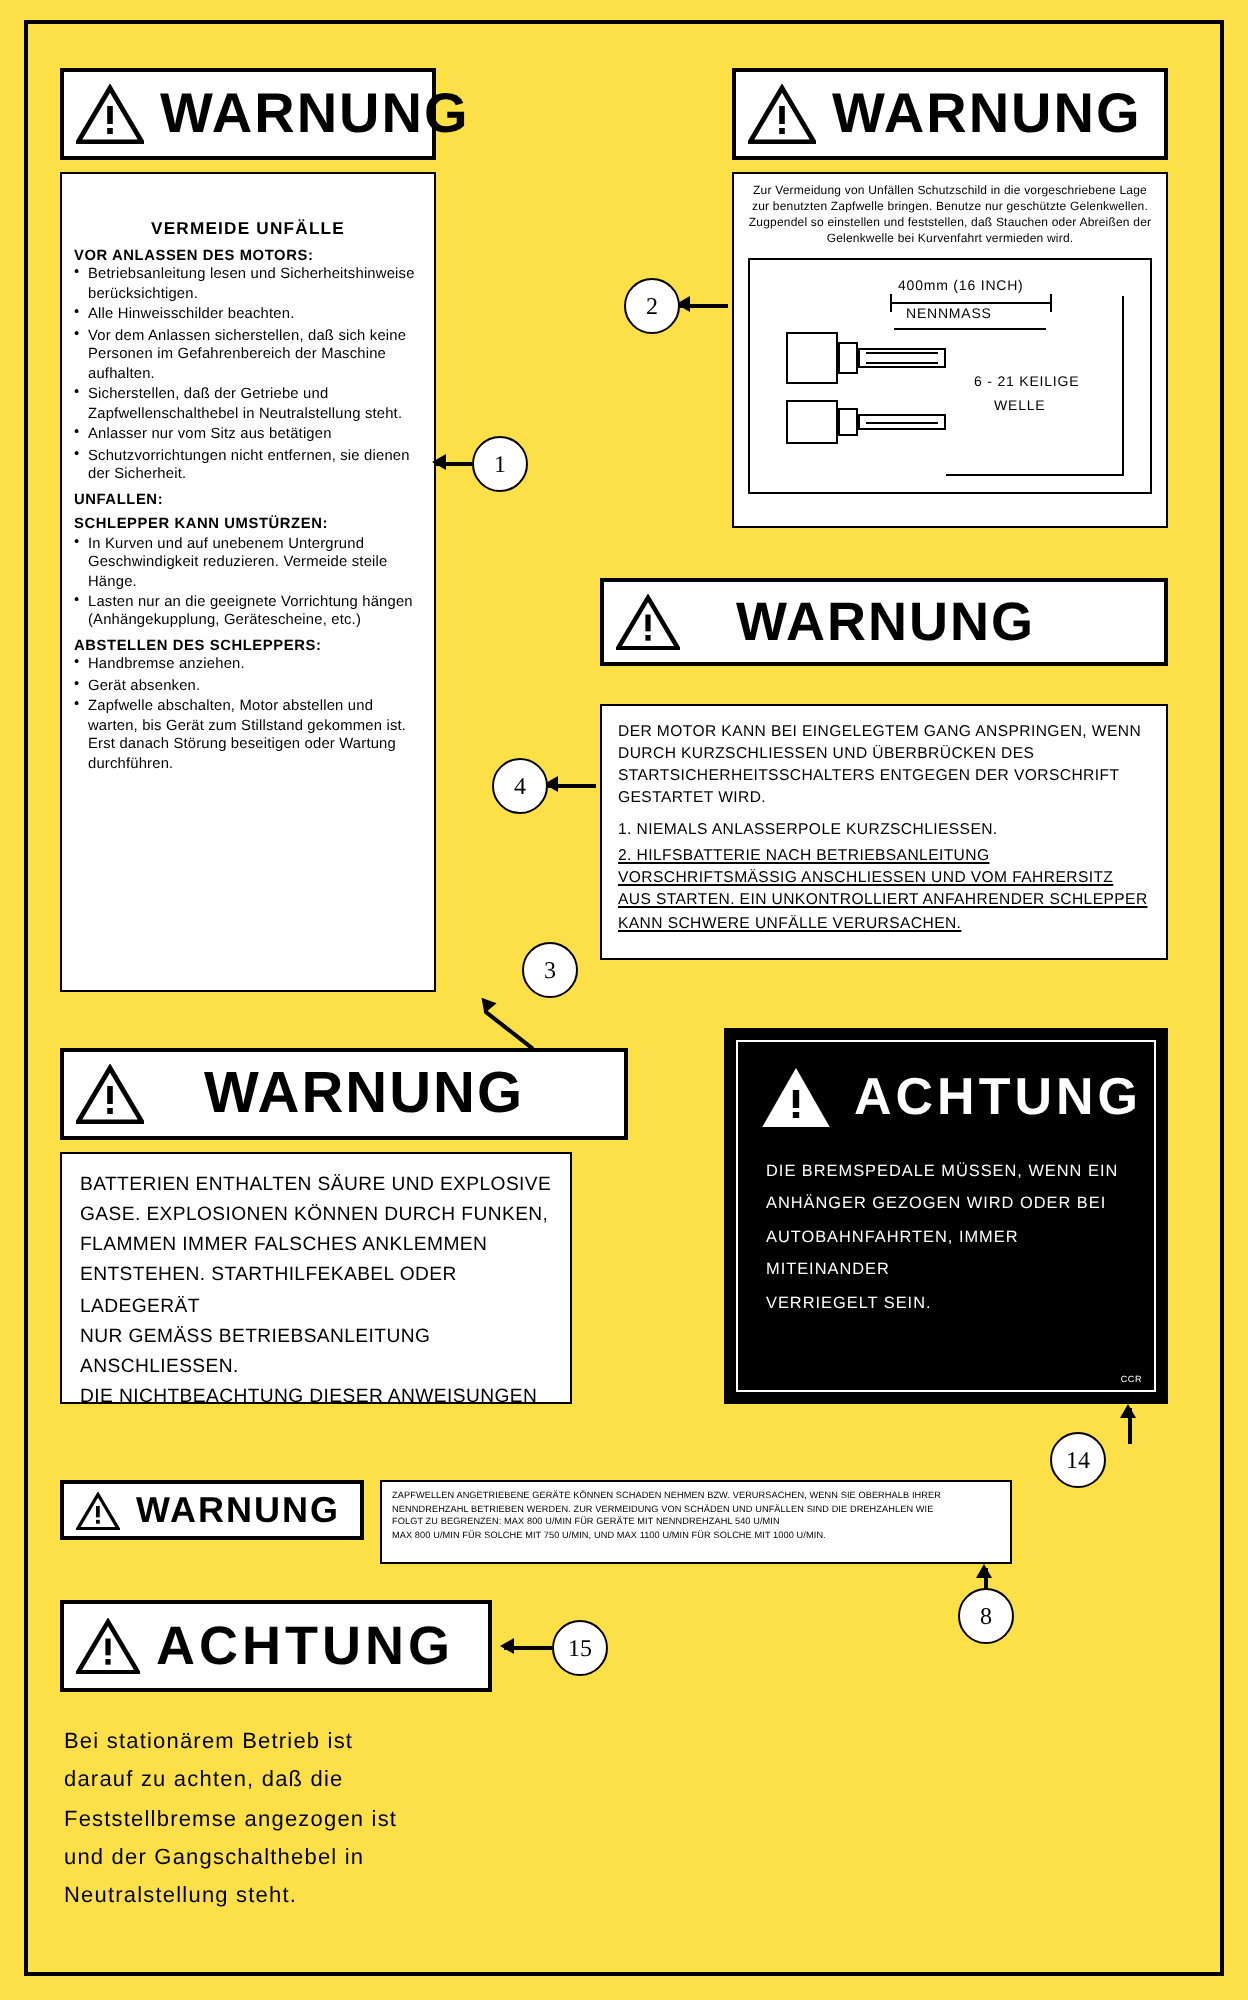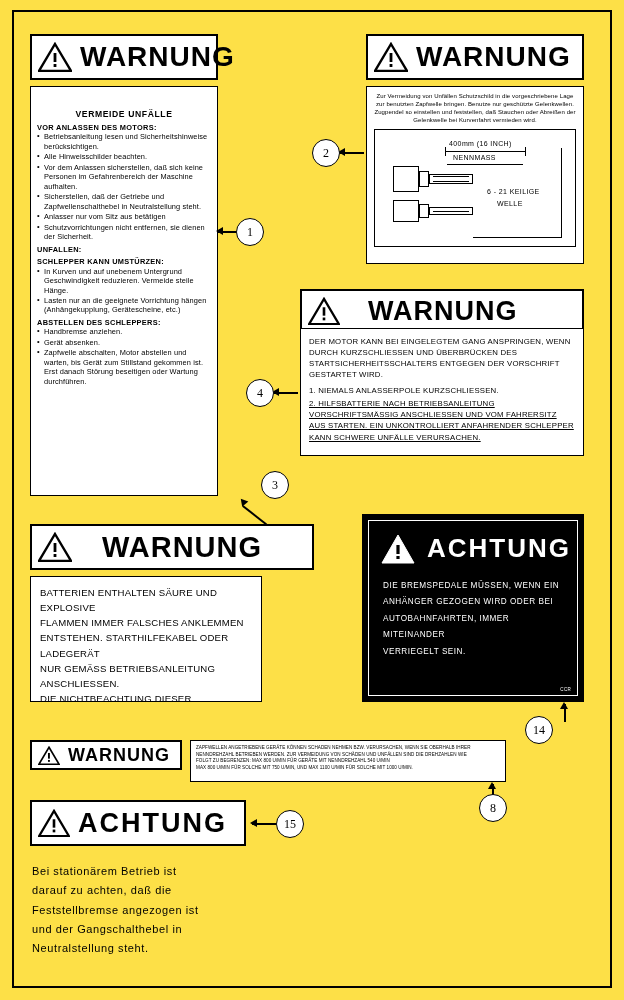--- a/index.html
+++ b/index.html
@@ -302,21 +302,21 @@
     <span class="tri">
       <svg width="32" height="28" viewBox="0 0 34 30">
         <polygon points="17,2 33,29 1,29" fill="none" stroke="#000" stroke-width="2.4"></polygon>
         <rect x="15.6" y="11" width="2.8" height="9" fill="#000"></rect>
         <rect x="15.6" y="22" width="2.8" height="3" fill="#000"></rect>
       </svg>
     </span>
     <span class="word" style="font-size:27px; margin-left:20px;">WARNUNG</span>
   </div>
 
-  <div class="body-box" style="left:300px; top:328px; width:284px; height:128px; padding:7px 8px;">
+  <div class="body-box" style="left:300px; top:352px; width:284px; height:128px; padding:7px 8px;">
     <div style="font-size:7.8px; line-height:1.42; letter-spacing:0.2px;">DER MOTOR KANN BEI EINGELEGTEM GANG ANSPRINGEN, WENN DURCH KURZSCHLIESSEN UND ÜBERBRÜCKEN DES STARTSICHERHEITSSCHALTERS ENTGEGEN DER VORSCHRIFT GESTARTET WIRD.</div>
     <div style="font-size:7.8px; line-height:1.42; letter-spacing:0.2px; margin-top:5px;">1. NIEMALS ANLASSERPOLE KURZSCHLIESSEN.</div>
     <div style="font-size:7.8px; line-height:1.42; letter-spacing:0.2px; margin-top:2px;text-decoration:underline;">2. HILFSBATTERIE NACH BETRIEBSANLEITUNG VORSCHRIFTSMÄSSIG ANSCHLIESSEN UND VOM FAHRERSITZ AUS STARTEN. EIN UNKONTROLLIERT ANFAHRENDER SCHLEPPER KANN SCHWERE UNFÄLLE VERURSACHEN.</div>
   </div>
 
   <div class="leader" style="left:274px; top:392px; width:24px;"></div>
   <div class="arrow left" style="left:272px; top:388px;"></div>
   <div class="bubble" style="left:246px; top:379px;">
     <span>4</span>
   </div>
@@ -325,23 +325,24 @@
     <span class="tri">
       <svg width="34" height="30" viewBox="0 0 34 30">
         <polygon points="17,2 33,29 1,29" fill="none" stroke="#000" stroke-width="2.4"></polygon>
         <rect x="15.6" y="11" width="2.8" height="9" fill="#000"></rect>
         <rect x="15.6" y="22" width="2.8" height="3" fill="#000"></rect>
       </svg>
     </span>
     <span class="word" style="font-size:29px; margin-left:22px;">WARNUNG</span>
   </div>
 
-  <div class="body-box" style="left:30px; top:576px; width:232px; height:126px; padding:8px 9px;">
+  <div class="body-box" style="left:30px; top:576px; width:256px; height:126px; padding:8px 9px;">
     <div style="font-size:9.6px; line-height:1.58; letter-spacing:0.2px;">
       <div>BATTERIEN ENTHALTEN SÄURE UND EXPLOSIVE</div>
+      <div>GASE. EXPLOSIONEN KÖNNEN DURCH FUNKEN,</div>
       <div>FLAMMEN IMMER FALSCHES ANKLEMMEN</div>
       <div>ENTSTEHEN. STARTHILFEKABEL ODER LADEGERÄT</div>
       <div>NUR GEMÄSS BETRIEBSANLEITUNG ANSCHLIESSEN.</div>
       <div>DIE NICHTBEACHTUNG DIESER ANWEISUNGEN</div>
       <div>KANN ZU FALSCHES UNFALLEN FÜHREN.</div>
     </div>
   </div>
 
   <div class="leader" style="left:243px; top:505px; width:30px; transform:rotate(38deg); transform-origin:left center;"></div>
   <div class="arrow upleft" style="left:239px; top:498px;"></div>

